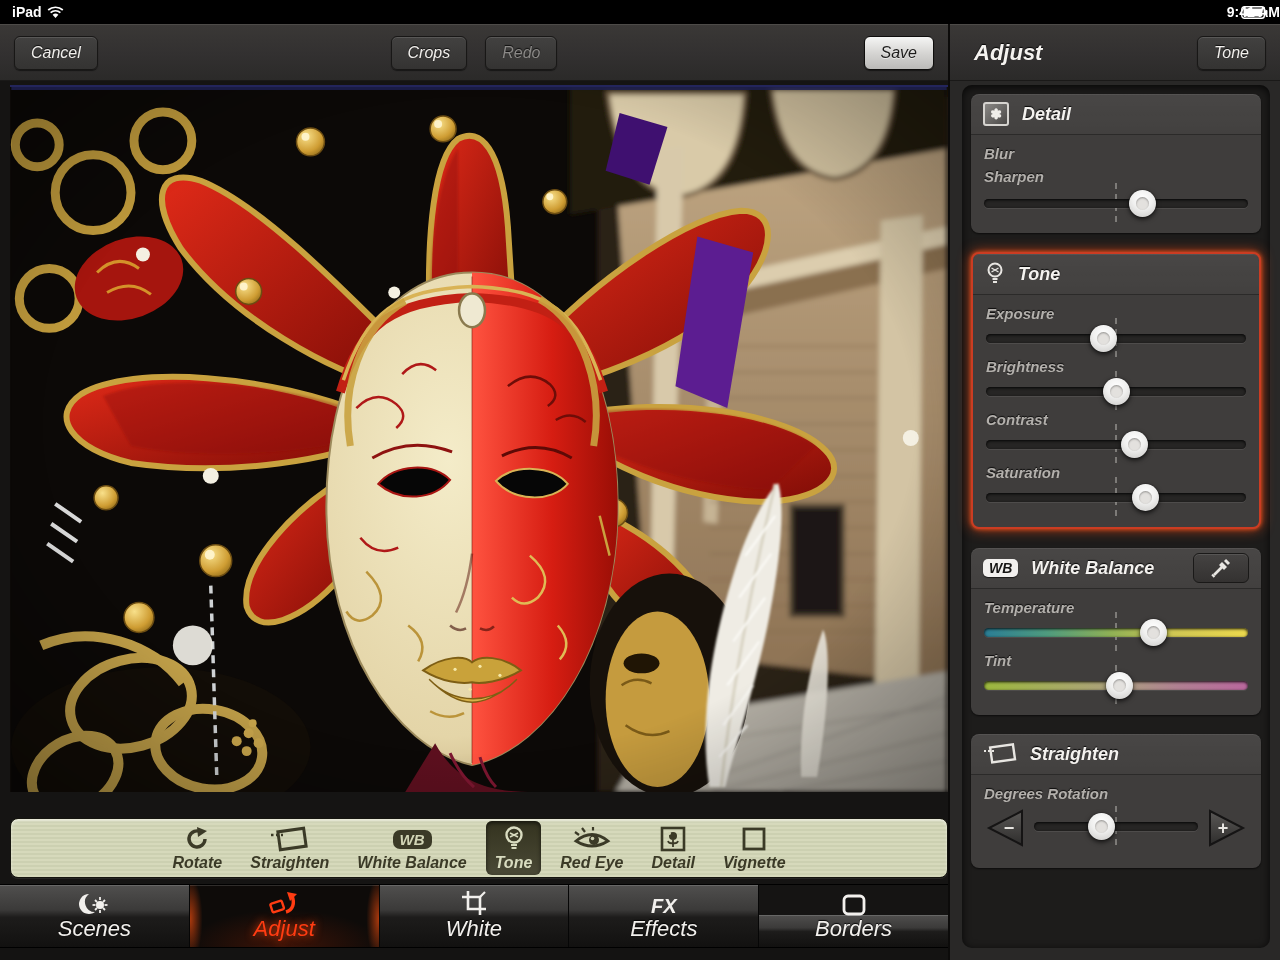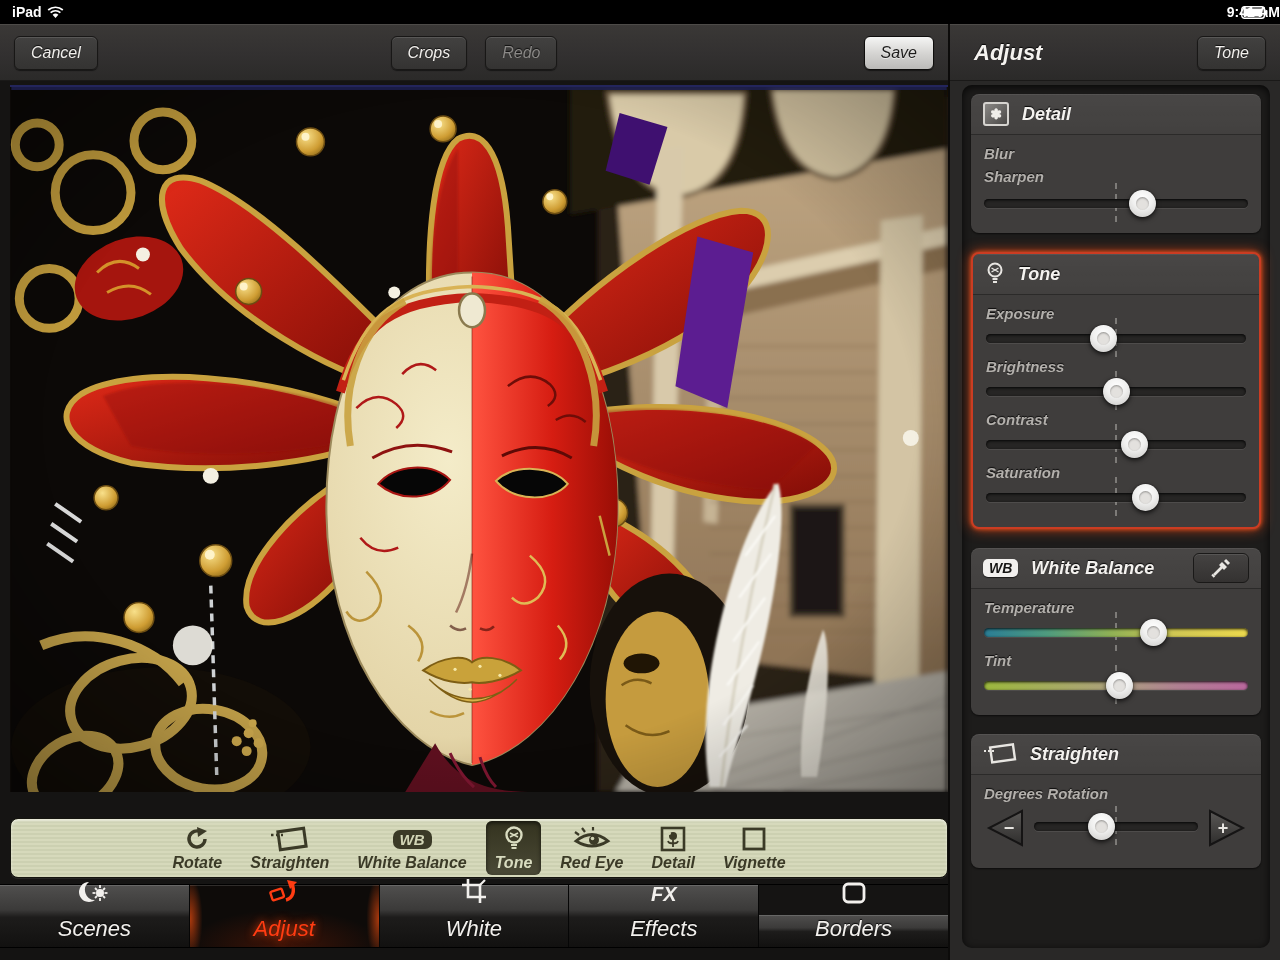--- a/index.html
+++ b/index.html
@@ -52,21 +52,21 @@
   .tool.selected { background:linear-gradient(180deg,#34331f 0%,#4a4936 100%);
     box-shadow:inset 0 2px 4px rgba(0,0,0,.6); color:#d9dcc0; }
   .wb-badge-dark { background:#3b3a27; color:#d2d5b6; font-weight:bold; font-style:italic;
     font-size:15px; padding:1px 7px; border-radius:7px; }
   .tool.selected .bulb-stroke { stroke:#d9dcc0; }
 
   
   .tab-bar { width:948px; height:64px; margin-top:6px; display:flex;
     border-top:1px solid #000; border-bottom:1px solid #000; }
   .tab { flex:1; display:flex; flex-direction:column; align-items:center; justify-content:flex-end;
-    padding-bottom:7px; gap:14px; cursor:pointer; position:relative;
+    padding-bottom:7px; gap:2px; cursor:pointer; position:relative;
     background:linear-gradient(180deg,#504f4e 0%,#3b3a39 40%,#1d1c1b 52%,#121110 100%);
     border-right:1px solid #060606; box-shadow:inset 0 1px 0 rgba(255,255,255,.14); }
   .tab:last-child { border-right:none;margin-top:30px; }
   .tab .tab-icon { height:26px; display:flex; align-items:flex-end; justify-content:center;
     color:#f2f0ed; font-size:19px; }
   .tab .tab-label { color:#f2f0ed; font-size:22px; font-weight:normal; font-style:italic;
     text-shadow:0 -1px 1px rgba(0,0,0,.9); line-height:1; }
   .tab.selected { background:
       radial-gradient(ellipse 18px 60px at 0% 55%, rgba(255,82,15,.65), transparent 70%),
       radial-gradient(ellipse 18px 60px at 100% 55%, rgba(255,82,15,.65), transparent 70%),

